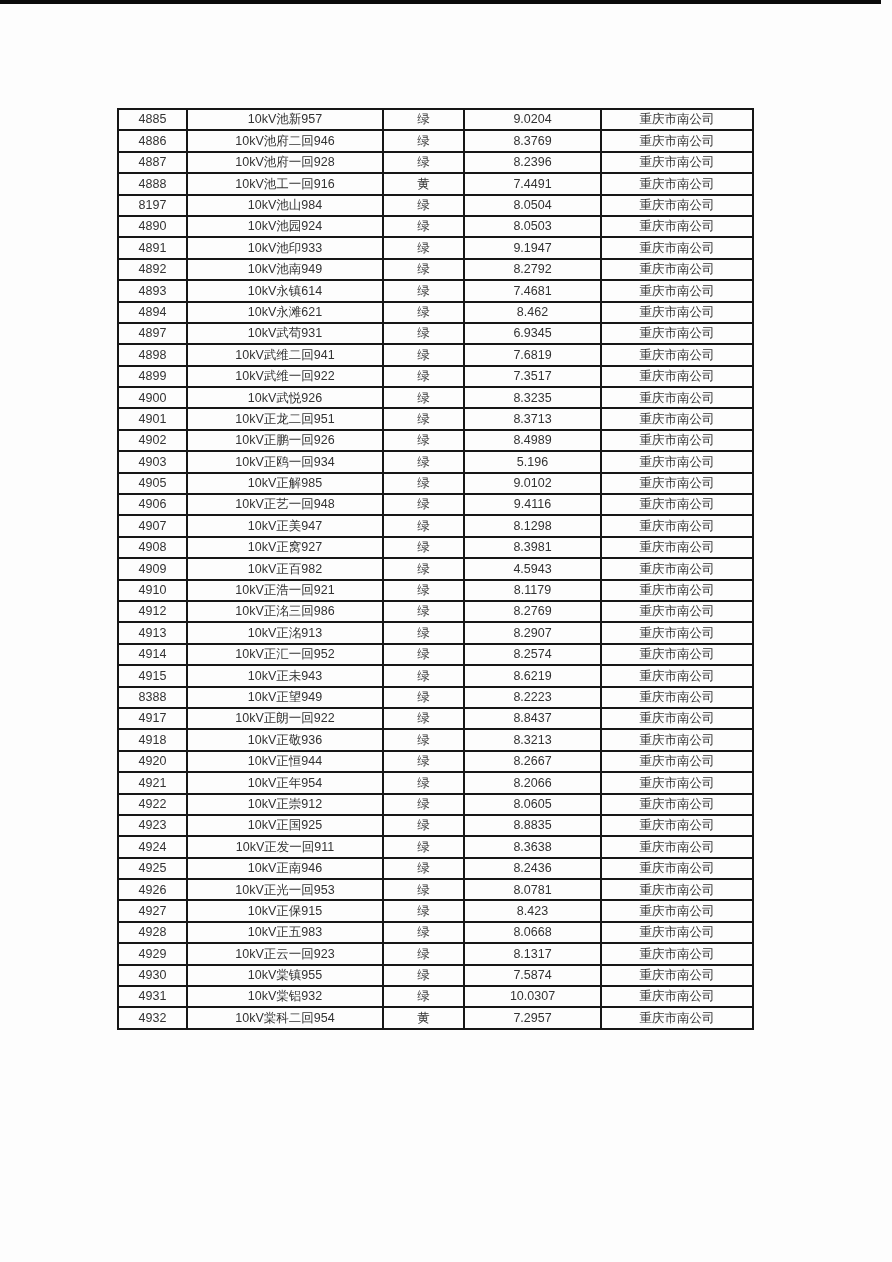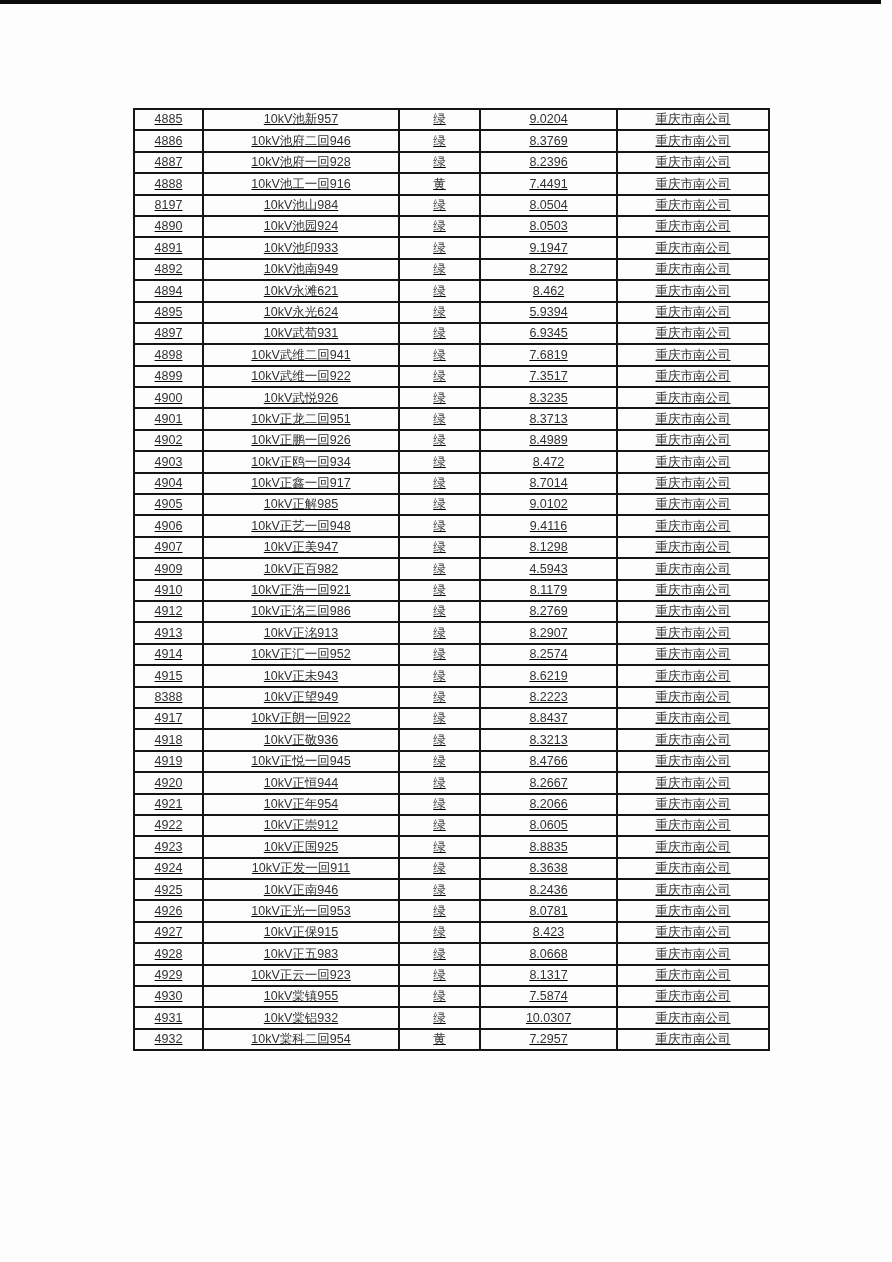--- a/index.html
+++ b/index.html
@@ -17,26 +17,25 @@
   .top-bar {
     position: absolute;
     top: 0;
     left: 0;
     width: 881px;
     height: 4px;
     background: #0a0a0a;
   }
   .feeder-table {
     position: absolute;
-    left: 133px;
+    left: 117px;
     top: 108px;
     width: 635px;
     border-collapse: collapse;
     table-layout: fixed;
-    text-decoration: underline;
   }
   .feeder-table td {
     border: 2px solid #161616;
     height: 19.4px;
     padding: 0;
     text-align: center;
     vertical-align: middle;
     font-size: 12.5px;
     color: #323232;
     line-height: 1;
@@ -113,34 +112,34 @@
         <td>重庆市南公司</td>
       </tr>
       <tr>
         <td>4892</td>
         <td>10kV池南949</td>
         <td>绿</td>
         <td>8.2792</td>
         <td>重庆市南公司</td>
       </tr>
       <tr>
+        <td>4893</td>
+        <td>10kV永镇614</td>
+        <td>绿</td>
+        <td>7.4681</td>
+        <td>重庆市南公司</td>
+      </tr>
+      <tr>
         <td>4894</td>
         <td>10kV永滩621</td>
         <td>绿</td>
         <td>8.462</td>
         <td>重庆市南公司</td>
       </tr>
       <tr>
-        <td>4895</td>
-        <td>10kV永光624</td>
-        <td>绿</td>
-        <td>5.9394</td>
-        <td>重庆市南公司</td>
-      </tr>
-      <tr>
         <td>4897</td>
         <td>10kV武苟931</td>
         <td>绿</td>
         <td>6.9345</td>
         <td>重庆市南公司</td>
       </tr>
       <tr>
         <td>4898</td>
         <td>10kV武维二回941</td>
         <td>绿</td>
@@ -172,28 +171,21 @@
         <td>4902</td>
         <td>10kV正鹏一回926</td>
         <td>绿</td>
         <td>8.4989</td>
         <td>重庆市南公司</td>
       </tr>
       <tr>
         <td>4903</td>
         <td>10kV正鸥一回934</td>
         <td>绿</td>
-        <td>8.472</td>
-        <td>重庆市南公司</td>
-      </tr>
-      <tr>
-        <td>4904</td>
-        <td>10kV正鑫一回917</td>
-        <td>绿</td>
-        <td>8.7014</td>
+        <td>5.196</td>
         <td>重庆市南公司</td>
       </tr>
       <tr>
         <td>4905</td>
         <td>10kV正解985</td>
         <td>绿</td>
         <td>9.0102</td>
         <td>重庆市南公司</td>
       </tr>
       <tr>
@@ -204,20 +196,27 @@
         <td>重庆市南公司</td>
       </tr>
       <tr>
         <td>4907</td>
         <td>10kV正美947</td>
         <td>绿</td>
         <td>8.1298</td>
         <td>重庆市南公司</td>
       </tr>
       <tr>
+        <td>4908</td>
+        <td>10kV正窝927</td>
+        <td>绿</td>
+        <td>8.3981</td>
+        <td>重庆市南公司</td>
+      </tr>
+      <tr>
         <td>4909</td>
         <td>10kV正百982</td>
         <td>绿</td>
         <td>4.5943</td>
         <td>重庆市南公司</td>
       </tr>
       <tr>
         <td>4910</td>
         <td>10kV正浩一回921</td>
         <td>绿</td>
@@ -264,27 +263,20 @@
         <td>10kV正朗一回922</td>
         <td>绿</td>
         <td>8.8437</td>
         <td>重庆市南公司</td>
       </tr>
       <tr>
         <td>4918</td>
         <td>10kV正敬936</td>
         <td>绿</td>
         <td>8.3213</td>
-        <td>重庆市南公司</td>
-      </tr>
-      <tr>
-        <td>4919</td>
-        <td>10kV正悦一回945</td>
-        <td>绿</td>
-        <td>8.4766</td>
         <td>重庆市南公司</td>
       </tr>
       <tr>
         <td>4920</td>
         <td>10kV正恒944</td>
         <td>绿</td>
         <td>8.2667</td>
         <td>重庆市南公司</td>
       </tr>
       <tr>

